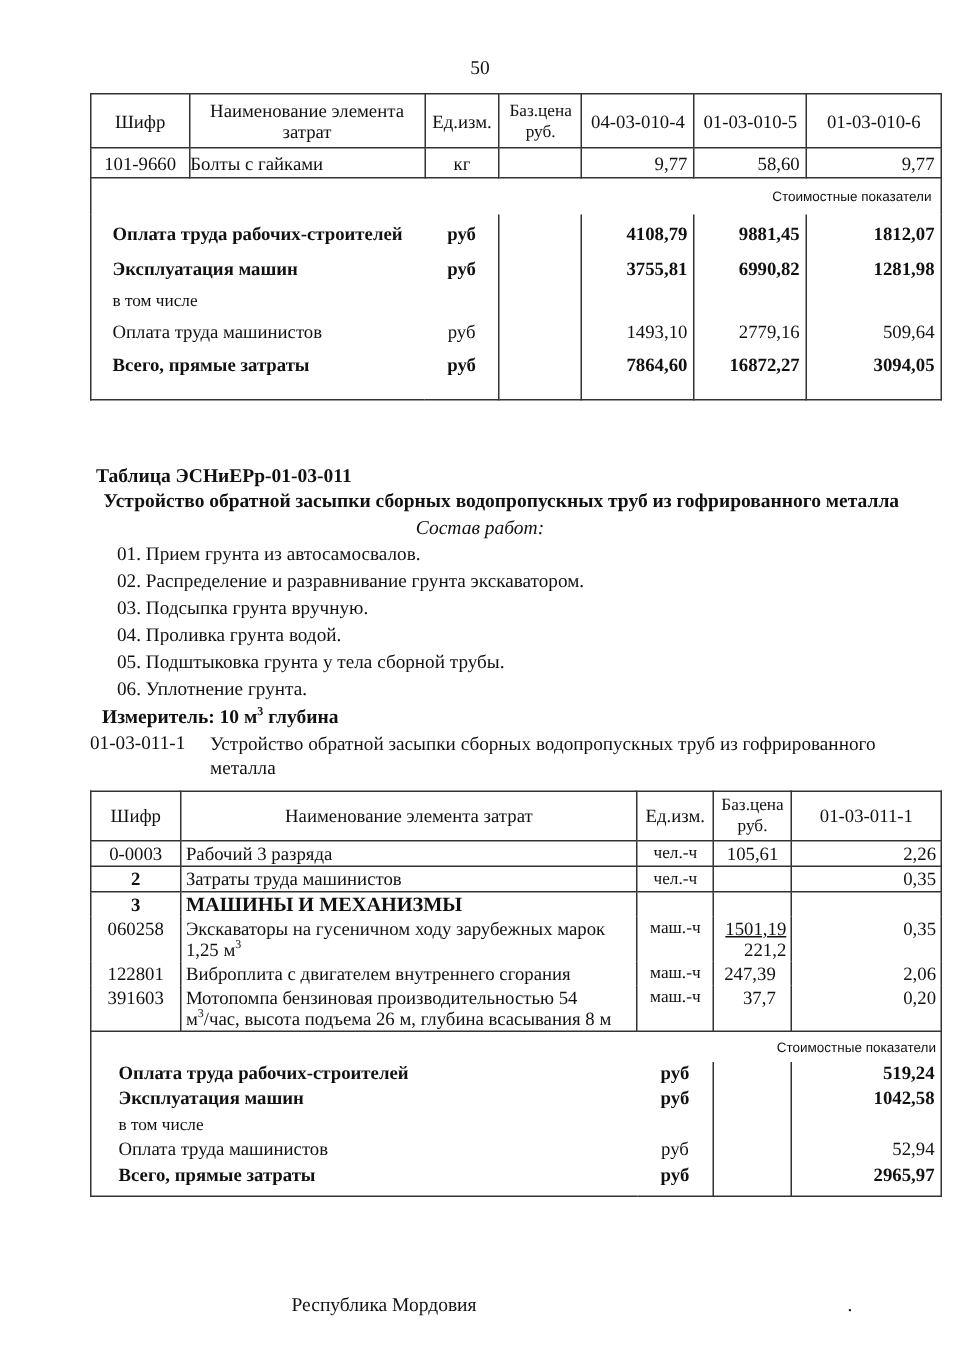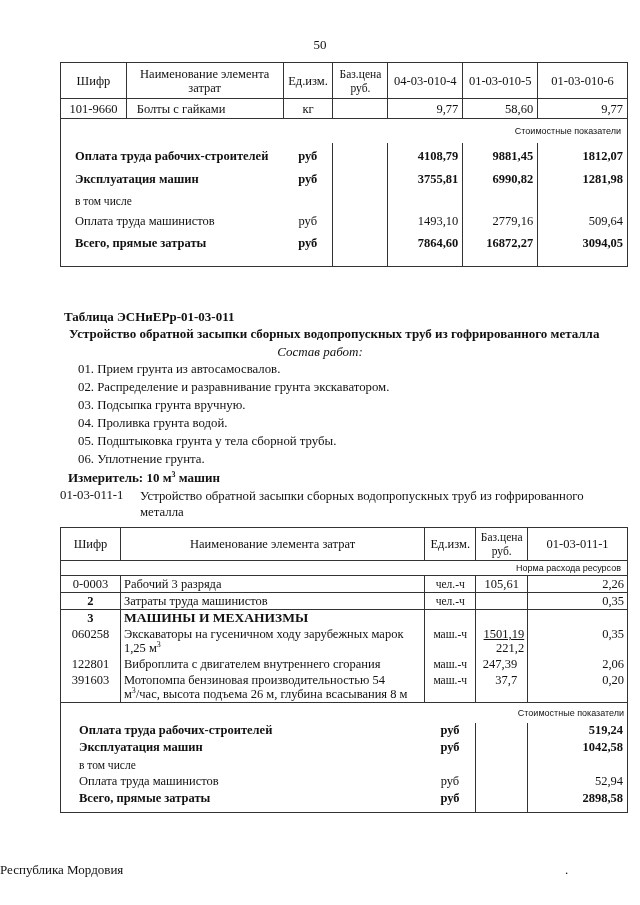--- a/index.html
+++ b/index.html
@@ -26,21 +26,21 @@
     .title3 { left: 0; width: 640px; top: 344px; text-align: center; font-style: italic; font-size: 13px; }
     .work { left: 78px; font-size: 12.8px; }
     .measure { left: 68px; top: 470px; font-weight: bold; font-size: 13px; }
     .item-code { left: 60px; top: 488px; font-size: 12.8px; }
     .item-desc { left: 140px; top: 488px; font-size: 12.8px; width: 470px; line-height: 16px; }
 
     #t2 { left: 60px; top: 527px; width: 568px; }
     #t2 td { padding: 1px 3px; }
     #t2 .hdr td { height: 33px; }
 
-    .footer { left: 0; width: 512px; top: 862px; text-align: left; font-size: 13px; }
+    .footer { left: 0; width: 512px; top: 862px; text-align: center; font-size: 13px; }
     .dot { left: 565px; top: 862px; font-size: 13px; }
     sup { font-size: 8px; vertical-align: super; line-height: 0; }
     u { }
   </style>
 </head>
 <body>
 
 <div class="abs page-num">50</div>
 
 <table id="t1">
@@ -58,21 +58,21 @@
     <td class="c">Шифр</td>
     <td class="c">Наименование элемента затрат</td>
     <td class="c">Ед.изм.</td>
     <td class="c" style="font-size:11.5px">Баз.цена руб.</td>
     <td class="c">04-03-010-4</td>
     <td class="c">01-03-010-5</td>
     <td class="c">01-03-010-6</td>
   </tr>
   <tr class="row1">
     <td class="c">101-9660</td>
-    <td style="padding-left:10px">Болты с гайками</td>
+    <td style="padding-left:0">Болты с гайками</td>
     <td class="c">кг</td>
     <td></td>
     <td class="r" style="padding-right:4px">9,77</td>
     <td class="r" style="padding-right:4px">58,60</td>
     <td class="r" style="padding-right:4px">9,77</td>
   </tr>
   <tr class="sect">
         <td style="border-bottom:none" colspan="7" class="small-sans">Стоимостные показатели</td>
       </tr>
   <tr style="height:124px">
@@ -118,43 +118,40 @@
 
 <div class="abs title1">Таблица  ЭСНиЕРр-01-03-011</div>
 <div class="abs title2">Устройство обратной засыпки сборных водопропускных труб из гофрированного металла</div>
 <div class="abs title3">Состав работ:</div>
 <div class="abs work" style="top:362px">01. Прием грунта из автосамосвалов.</div>
 <div class="abs work" style="top:380px">02. Распределение и разравнивание грунта экскаватором.</div>
 <div class="abs work" style="top:398px">03. Подсыпка грунта вручную.</div>
 <div class="abs work" style="top:416px">04. Проливка грунта водой.</div>
 <div class="abs work" style="top:434px">05. Подштыковка грунта у тела сборной трубы.</div>
 <div class="abs work" style="top:452px">06. Уплотнение грунта.</div>
-<div class="abs measure"><span>Измеритель: 10 м</span><sup>3</sup><span> машин</span></div>
+<div class="abs measure"><span>Измеритель: 10 м</span><sup>3</sup><span> глубина</span></div>
 <div class="abs item-code">01-03-011-1</div>
 <div class="abs item-desc">Устройство обратной засыпки сборных водопропускных труб из гофрированного металла</div>
 
 <table id="t2">
   <colgroup>
     <col style="width:60px">
       <col style="width:305px">
       <col style="width:51px">
       <col style="width:52px">
       <col style="width:100px">
   </colgroup>
   <tbody>
       <tr class="hdr">
     <td class="c">Шифр</td>
     <td class="c">Наименование элемента затрат</td>
     <td class="c">Ед.изм.</td>
     <td class="c" style="font-size:11.5px">Баз.цена руб.</td>
     <td class="c">01-03-011-1</td>
   </tr>
-  <tr>
-        <td colspan="5" class="small-sans" style="height:15px;padding:0 6px 0 0">Норма расхода ресурсов</td>
-      </tr>
 
   <tr>
     <td class="c" style="border-top:none">0-0003</td>
     <td style="border-top:none">Рабочий 3 разряда</td>
     <td class="c" style="border-top:none;font-size:11.5px">чел.-ч</td>
     <td class="c" style="border-top:none">105,61</td>
     <td class="r" style="border-top:none">2,26</td>
   </tr>
   <tr>
     <td class="c b">2</td>
@@ -208,20 +205,20 @@
       <div style="height:16px"></div>
       <div style="height:17px">руб</div>
       <div class="b">руб</div>
     </td>
     <td style="border-top:none"></td>
     <td style="border-top:none;vertical-align:top;padding:0 4px 0 0;text-align:right">
       <div class="b" style="height:17px">519,24</div>
       <div class="b" style="height:18px">1042,58</div>
       <div style="height:16px"></div>
       <div style="height:17px">52,94</div>
-      <div class="b">2898,58</div>
+      <div class="b">2965,97</div>
     </td>
   </tr>
 </tbody>
   </table>
 
 <div class="abs footer">Республика Мордовия</div>
 <div class="abs dot">.</div>
 
 </body></html>

